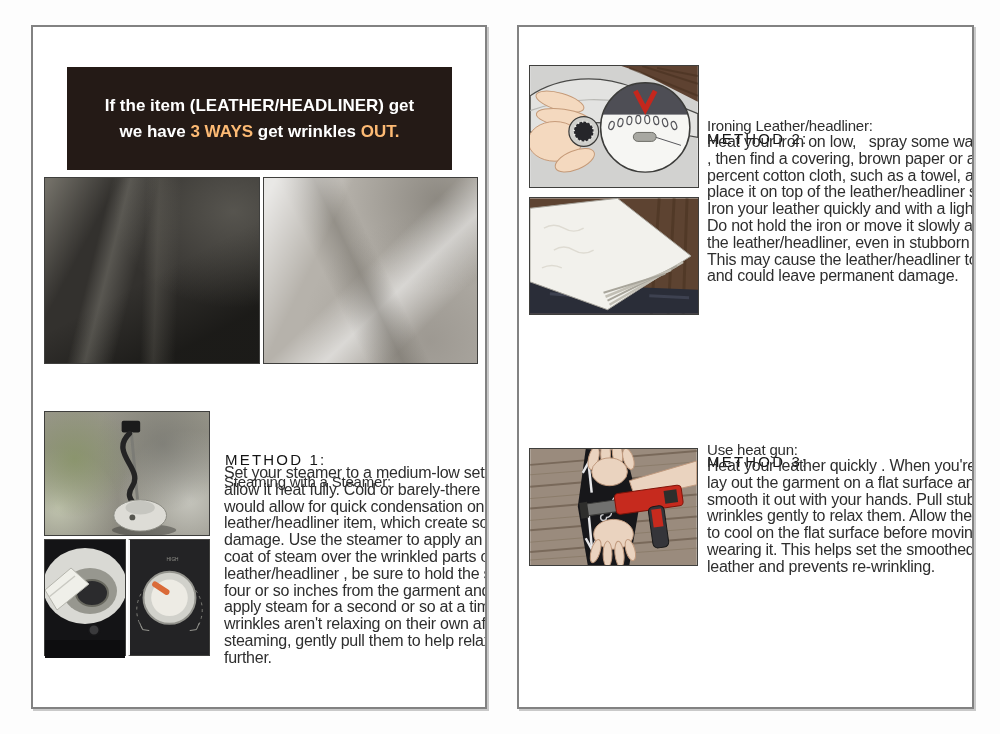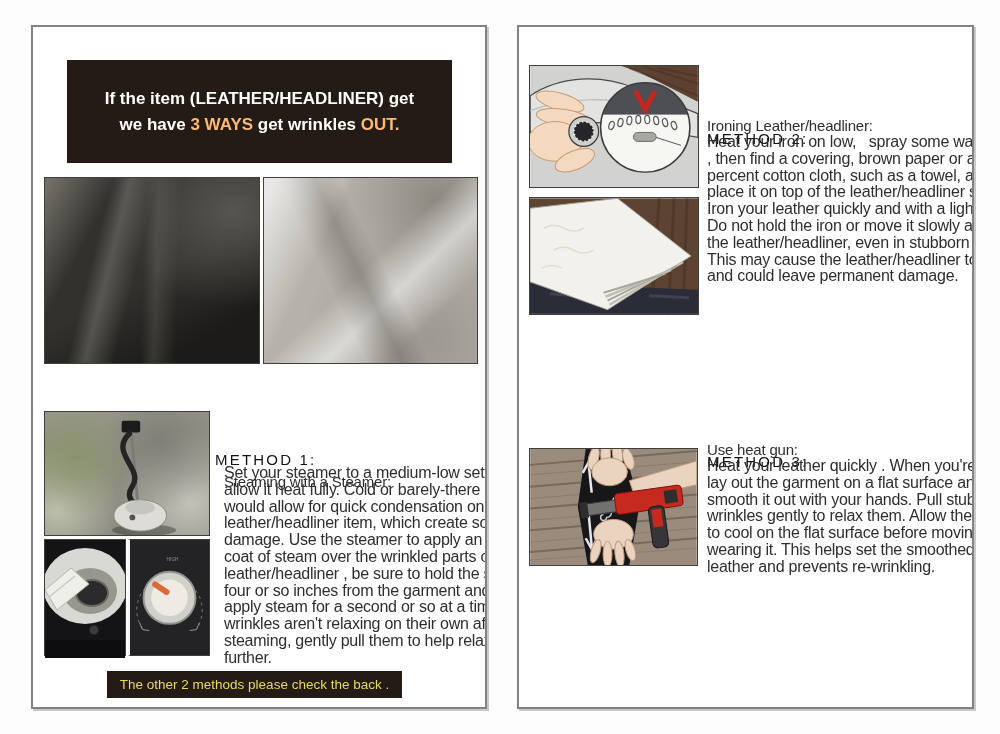--- a/index.html
+++ b/index.html
@@ -16,20 +16,21 @@
   }
   #left-page{left:31px;width:452px;}
   #right-page{left:517px;width:453px;}
 
   .abs{position:absolute;}
 
   
   .banner{
     background:#241a16;color:#ffffff;text-align:center;
     font-weight:bold;
+    margin-top:7px;
   }
   #intro-banner{
     left:34px;top:33px;width:385px;height:103px;
     font-size:17px;line-height:26px;
     display:flex;flex-direction:column;justify-content:center;
   }
   .hl{color:#fdba74;}
   #back-banner{
     left:74px;top:644px;width:295px;height:27px;
     font-weight:normal;font-size:13.5px;line-height:27px;color:#e8da5f;
@@ -81,21 +82,21 @@
     white-space:pre;
     margin-top:35px;
   }
   .subtitle{
     font-size:15px;letter-spacing:-0.2px;color:#2e2e2e;white-space:pre;
   }
   .bodytext{
     font-size:16px;letter-spacing:-0.25px;line-height:16.8px;color:#2e2e2e;
     white-space:pre;
   }
-  #m1-heading{left:182px;top:389px;text-align:center;}
+  #m1-heading{left:192px;top:389px;text-align:center;}
   #m1-subtitle{left:191px;top:430px;margin-top:16px;}
   #m1-body{left:191px;top:438px;}
   #m2-heading{left:188px;top:68px;}
   #m2-subtitle{left:188px;top:90px;}
   #m2-body{left:188px;top:107px;}
   #m3-heading{left:188px;top:391px;}
   #m3-subtitle{left:188px;top:414px;}
   #m3-body{left:188px;top:431px;}
 </style>
 </head>
@@ -157,21 +158,20 @@
 leather/headliner item, which create some
 damage. Use the steamer to apply an even
 coat of steam over the wrinkled parts of your
 leather/headliner , be sure to hold the steamer
 four or so inches from the garment and only
 apply steam for a second or so at a time . If the
 wrinkles aren't relaxing on their own after
 steaming, gently pull them to help relax them
 further.</div>
 
-  <div class="abs banner" id="back-banner">The other 2 methods please check the back .</div>
 </div>
 
 <div class="panel" id="right-page">
 
   <div class="abs photo illu" id="iron-illustration">
     <svg viewBox="0 0 169 122">
       <defs>
           <clipPath id="mg">
             <circle cx="116" cy="62" r="45"></circle>
           </clipPath>

